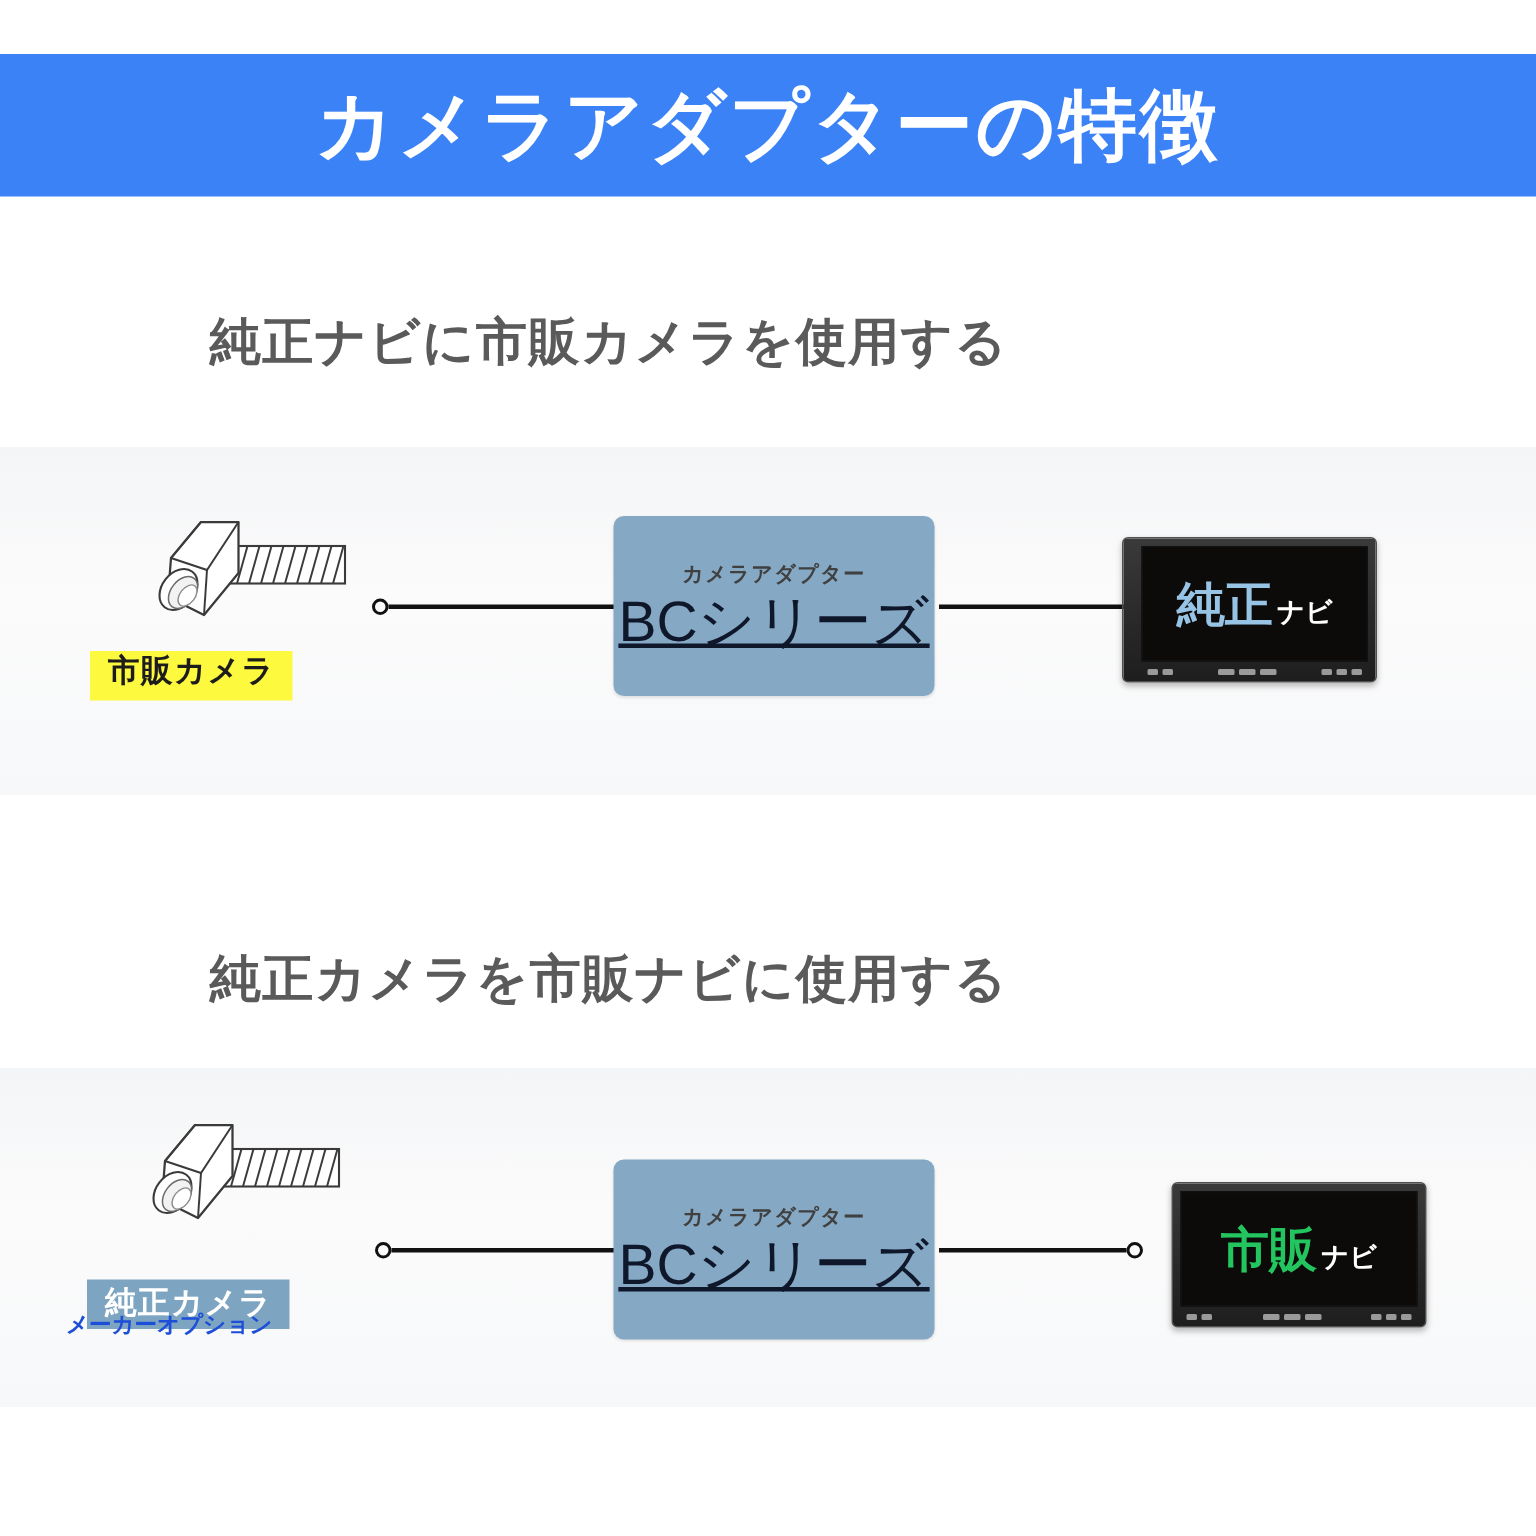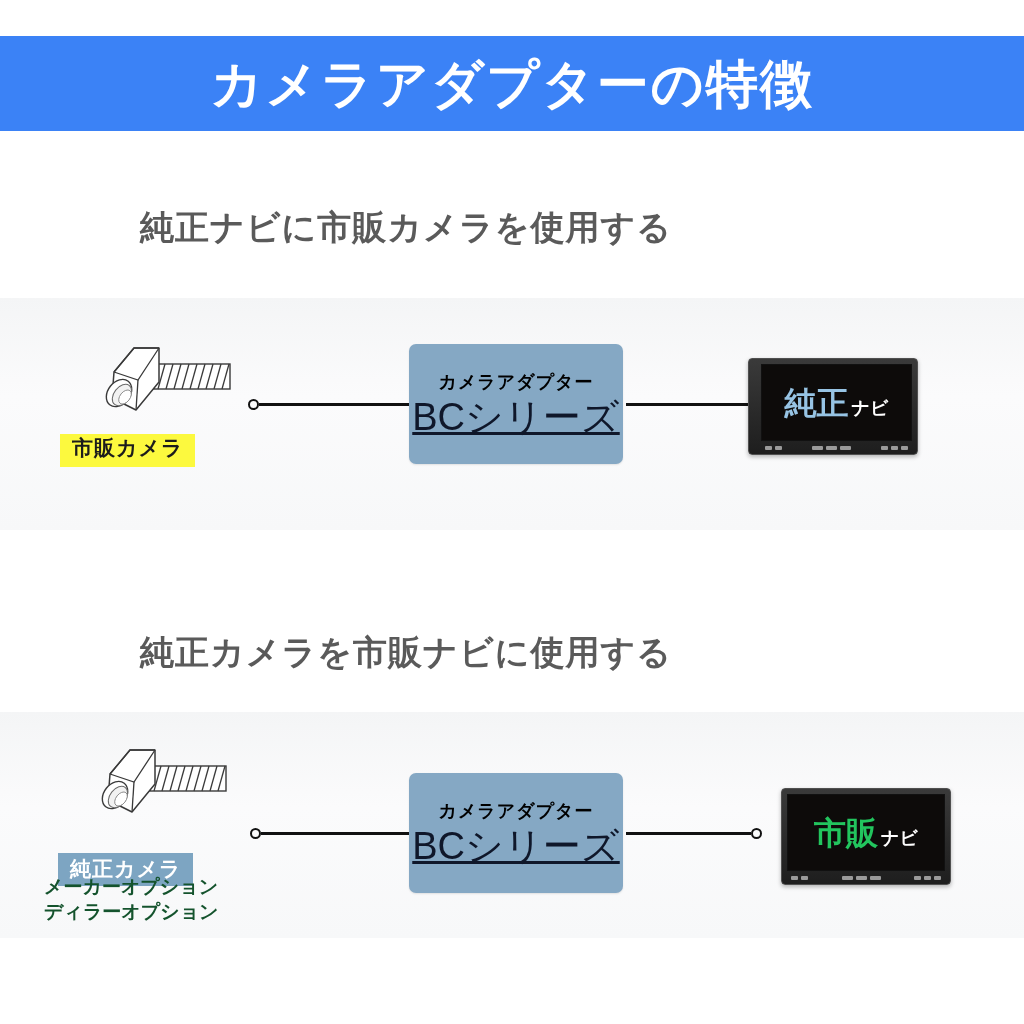--- a/index.html
+++ b/index.html
@@ -88,23 +88,23 @@
     color: #ffffff;
     margin-top: 17px;
   }
   #label-1 { left: 60px; top: 434px; font-family: Liberation Mono, monospace; }
   #label-2 { left: 58px; top: 836px; }
 
   .camera-sublabel {
     position: absolute;
     left: 44px;
     top: 874px;
-    font-size: 19px;
-    font-weight: bold;
-    color: #14532d;
+    font-size: 15px;
+    font-weight: bold;
+    color: #1d4ed8;
     line-height: 1.32;
     letter-spacing: 0px;
     white-space: nowrap;
   }
 
   
   .adapter-box {
     position: absolute;
     width: 214px;
     height: 120px;
@@ -112,22 +112,22 @@
     border-radius: 7px;
     display: flex;
     flex-direction: column;
     align-items: center;
     justify-content: center;
     box-shadow: 0 1px 2px rgba(0,0,0,0.10);
   }
   #adapter-1 { left: 409px; top: 344px; }
   #adapter-2 { left: 409px; top: 773px; }
   .adapter-small {
-    color: #000000;
-    font-size: 18px;
+    color: #404040;
+    font-size: 14px;
     font-weight: bold;
     letter-spacing: 1px;
     line-height: 1;
     margin-bottom: 7px;
     white-space: nowrap;
   }
   .adapter-large {
     color: #0f172a;
     font-size: 38px;
     font-weight: normal;
@@ -329,21 +329,20 @@
     <path d="M 76 44 L 74 74" fill="none" stroke="#3a3a3a" stroke-width="1.3"></path>
     <ellipse cx="57" cy="57" rx="11" ry="15" transform="rotate(38 57 57)" fill="#ffffff" stroke="#3a3a3a" stroke-width="1.4"></ellipse>
     <ellipse cx="60" cy="59" rx="8" ry="12" transform="rotate(38 60 59)" fill="#f2f2f2" stroke="#6a6a6a" stroke-width="1"></ellipse>
     <ellipse cx="63" cy="61" rx="5" ry="8" transform="rotate(38 63 61)" fill="#ffffff" stroke="#8a8a8a" stroke-width="0.9"></ellipse>
   </svg>
 </div>
 
 <div class="camera-label blue" id="label-2">純正カメラ</div>
 <div class="camera-sublabel">
   <div>メーカーオプション</div>
-  <div>ディラーオプション</div>
 </div>
 
 <div class="connector" id="conn-left-2">
   <span class="dot"></span>
   <span class="wire"></span>
 </div>
 
 <div class="adapter-box" id="adapter-2">
   <div class="adapter-small">カメラアダプター</div>
   <div class="adapter-large">BCシリーズ</div>

